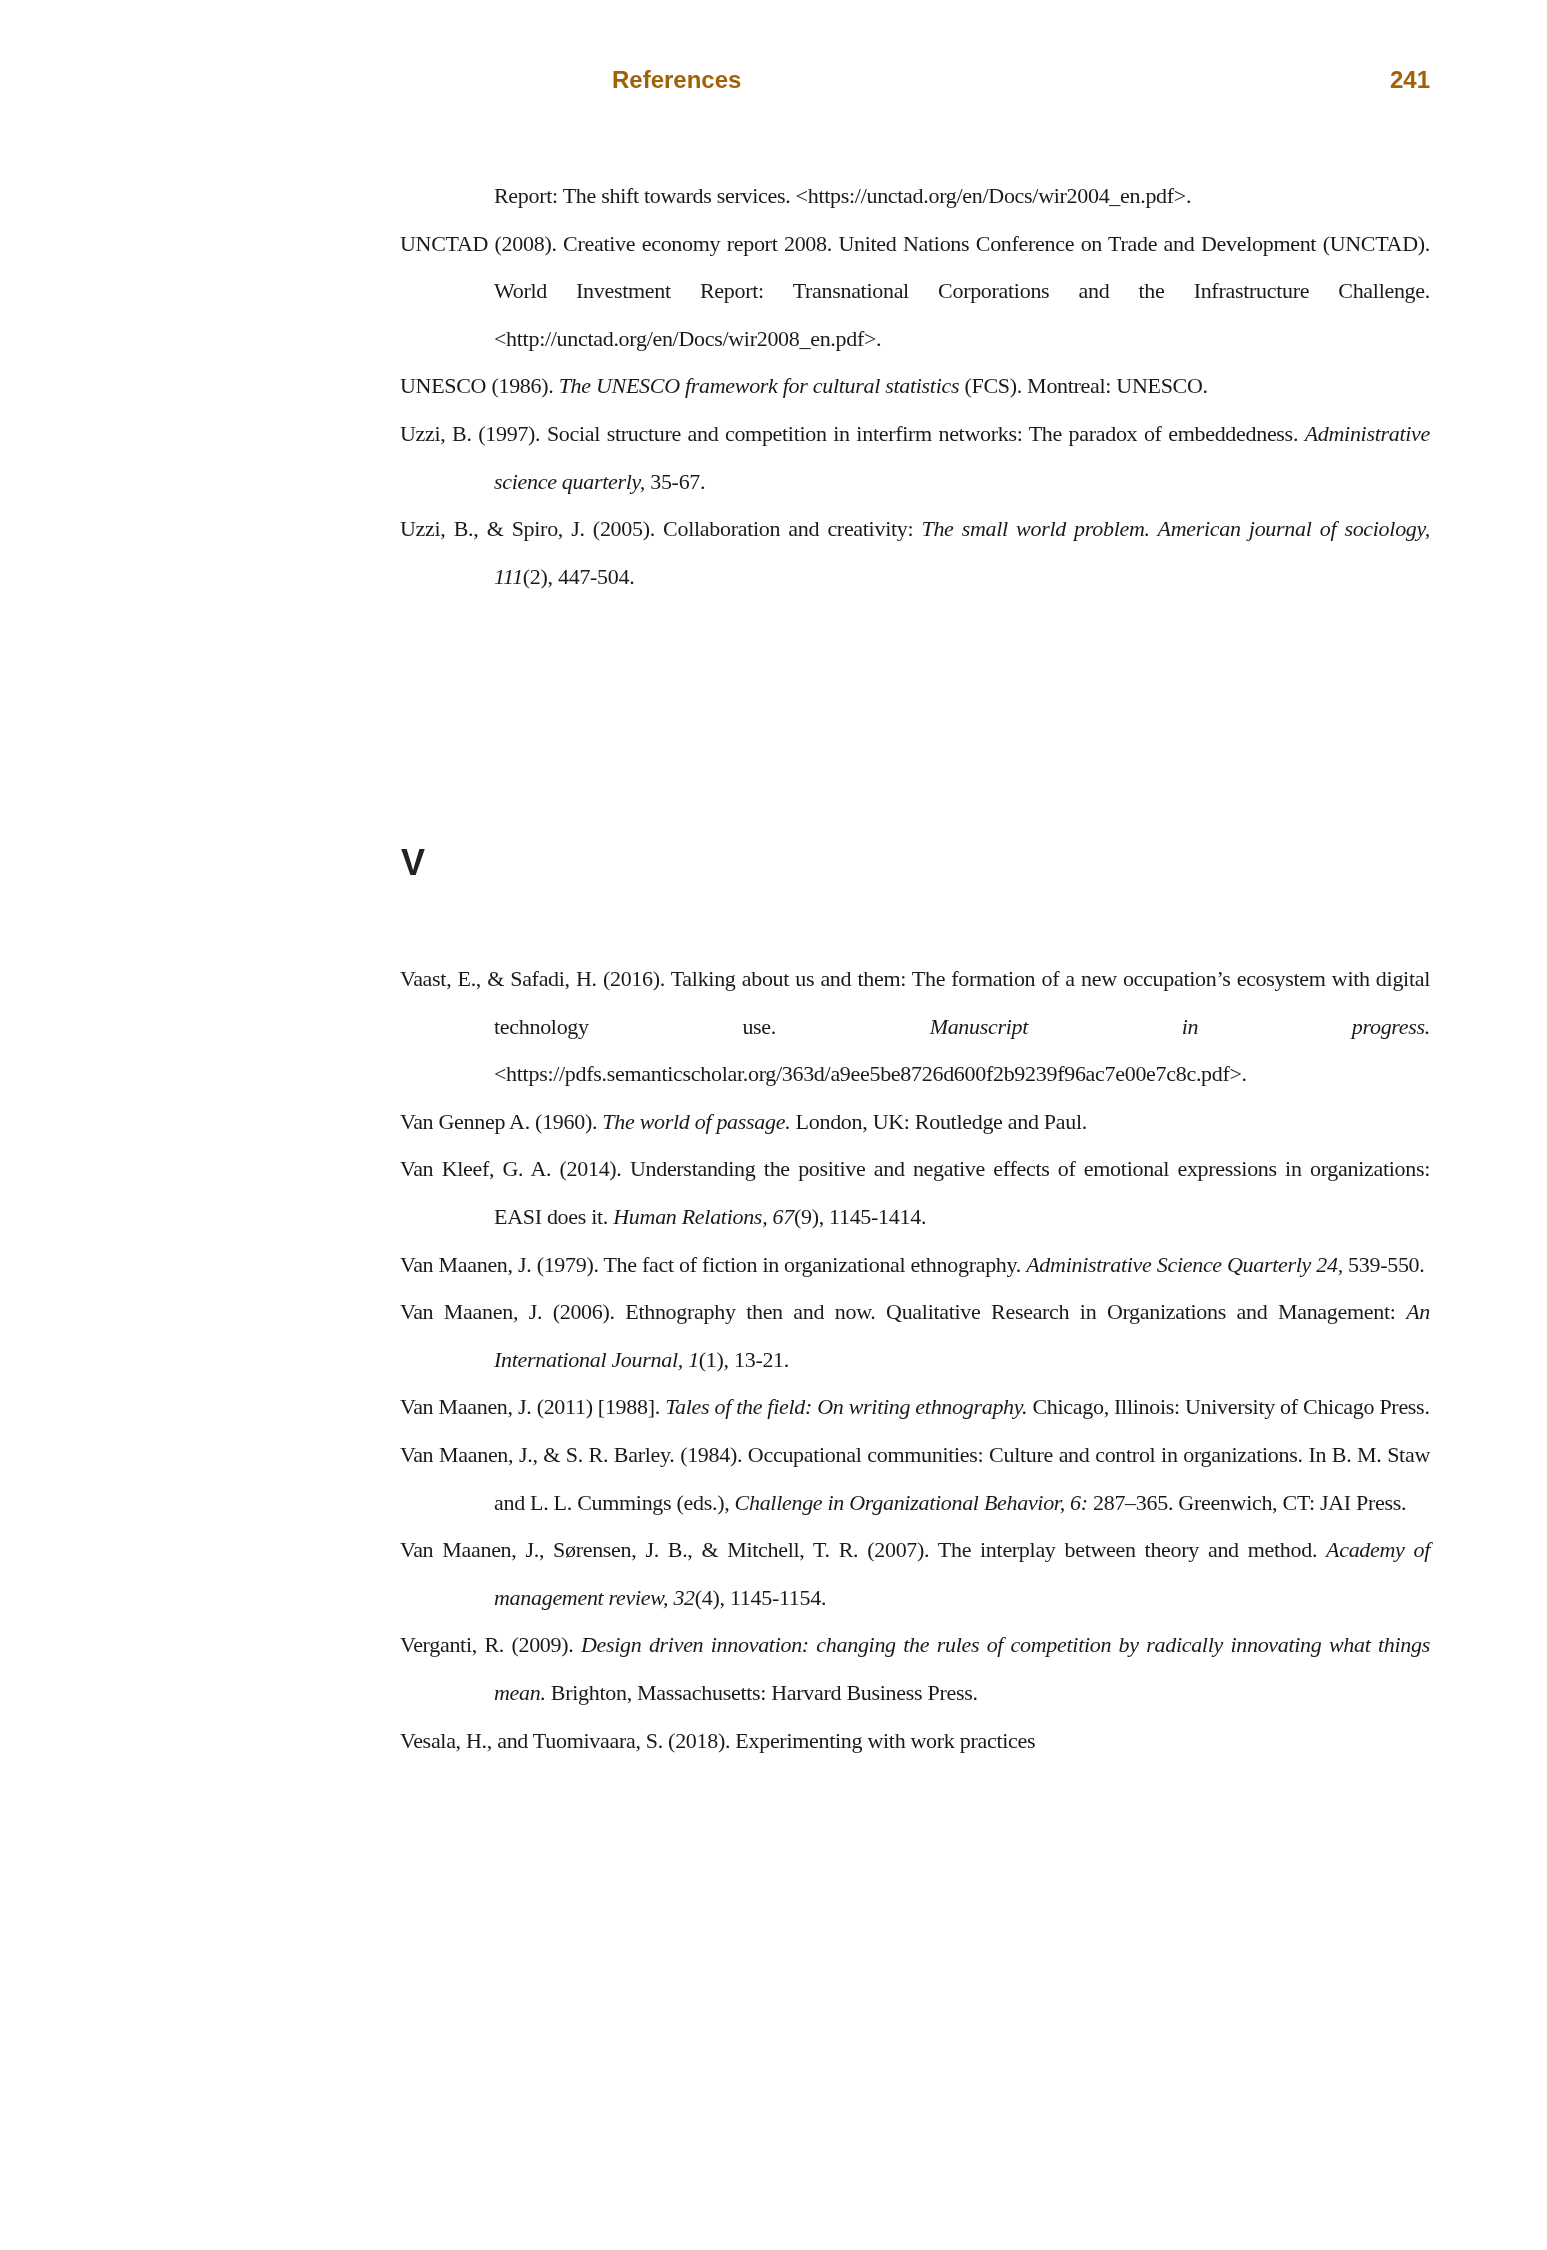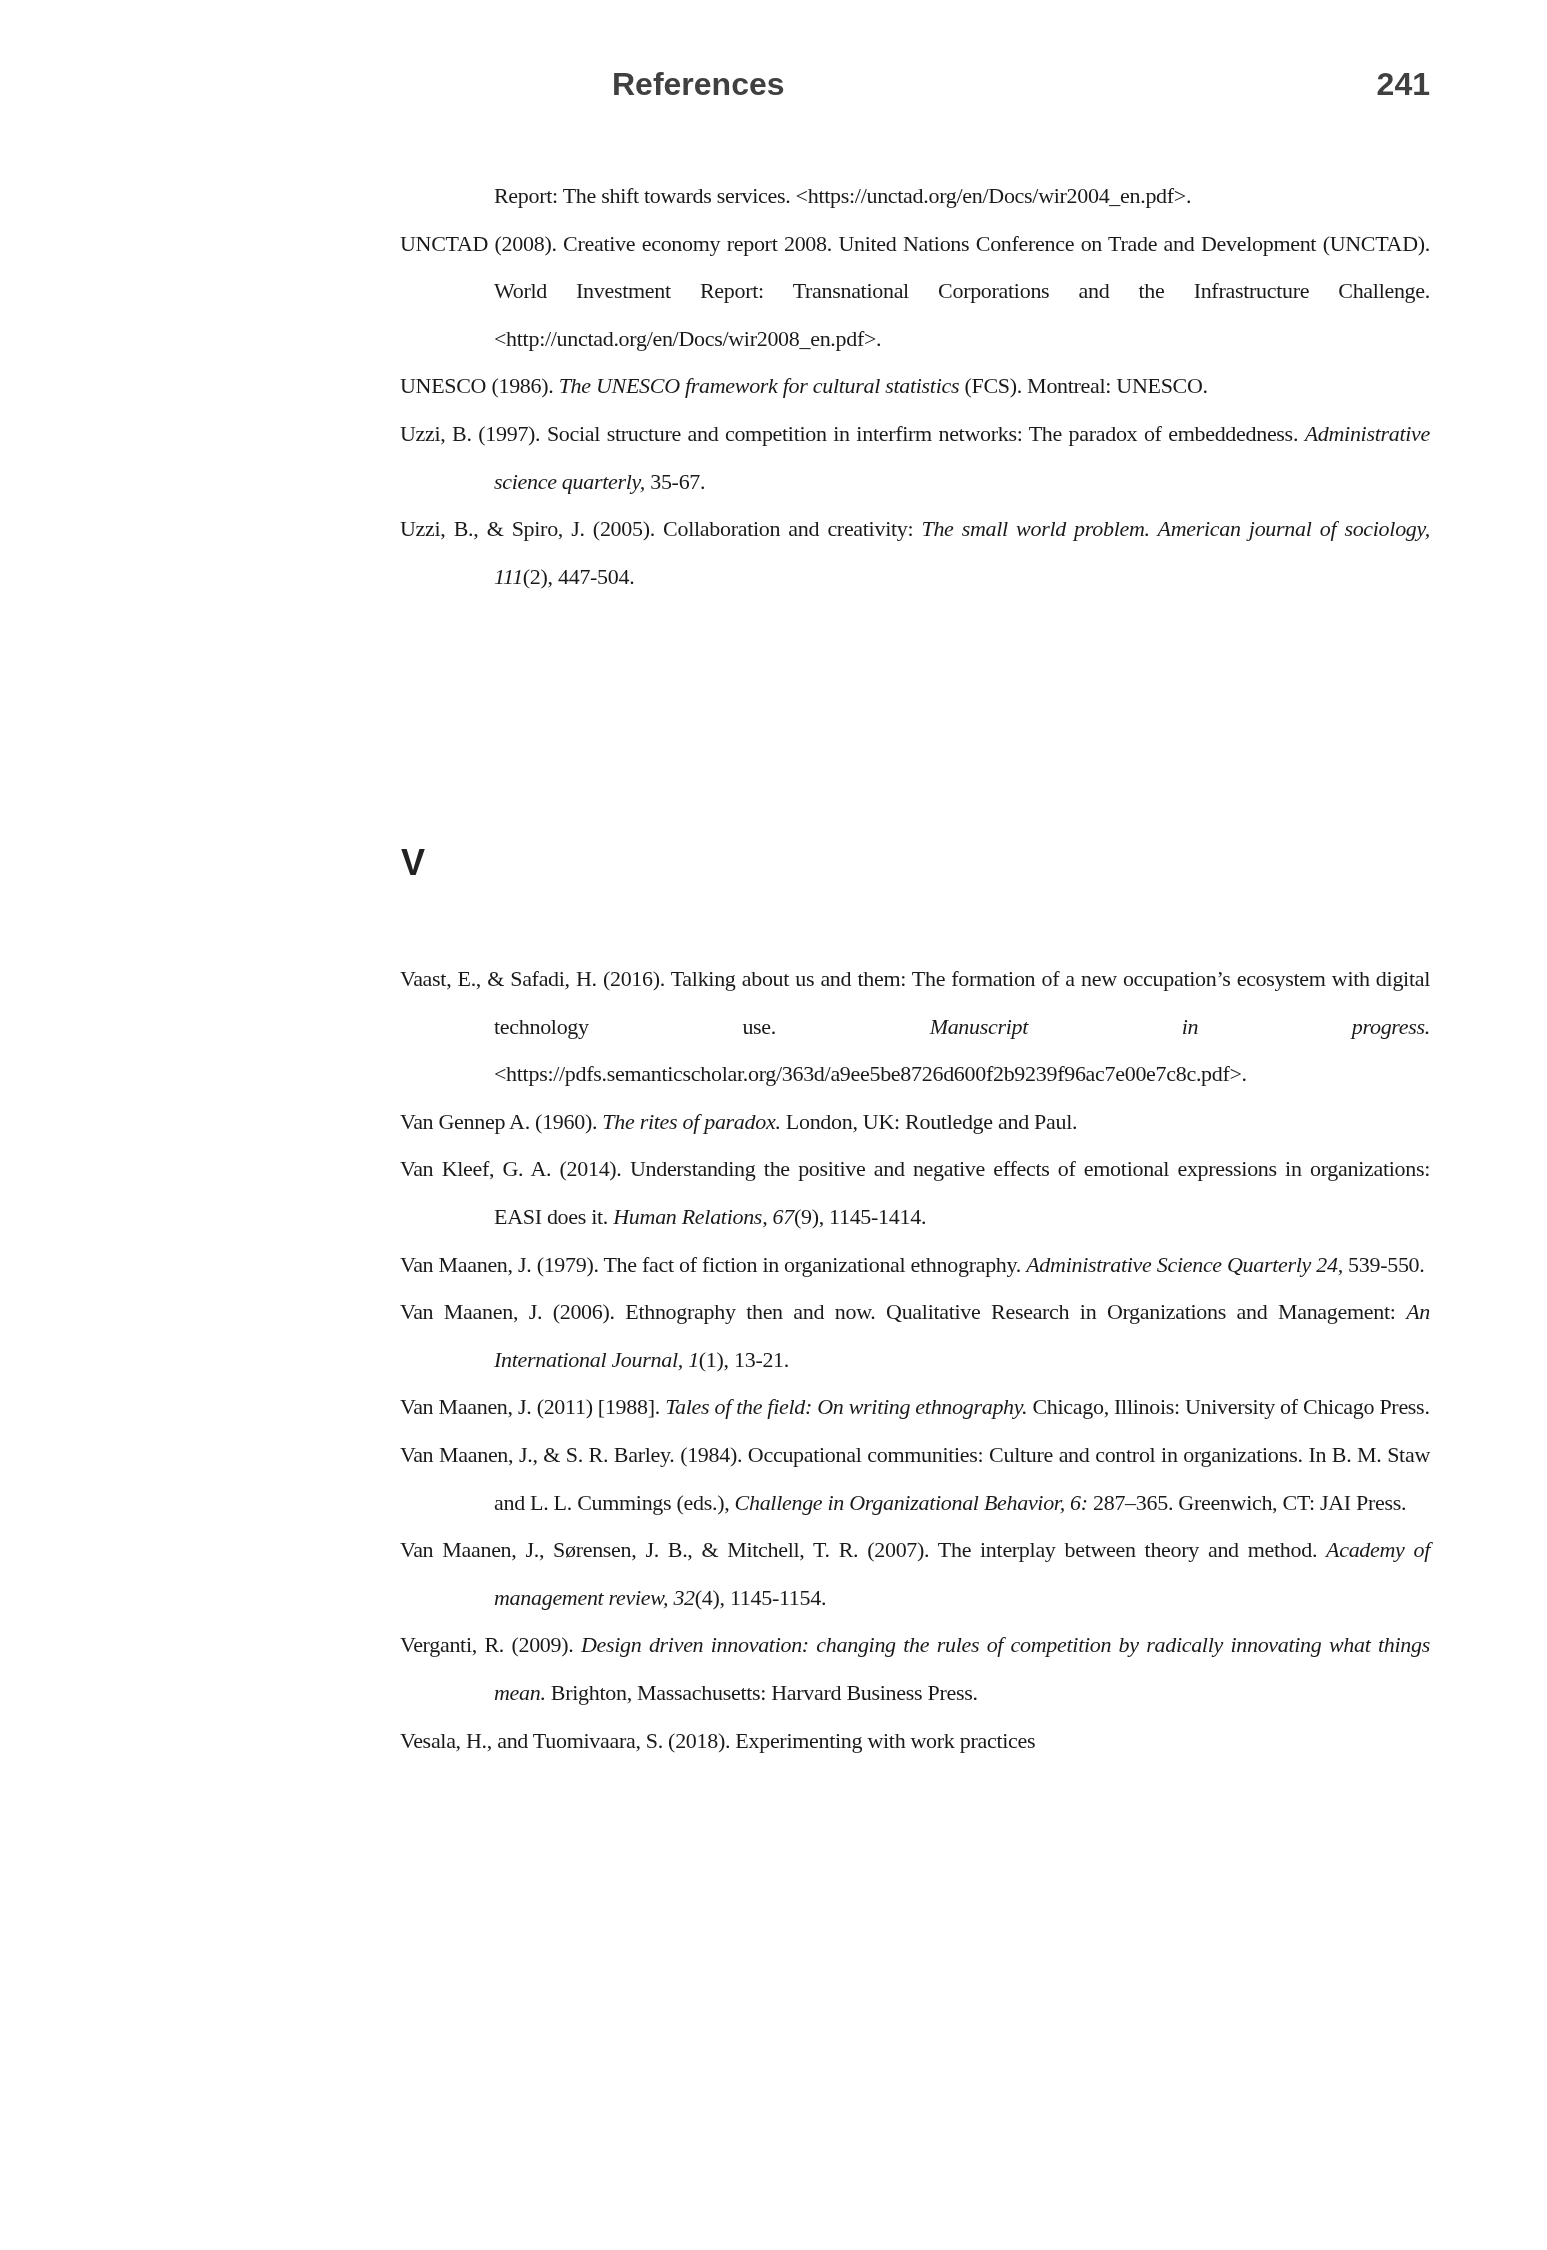--- a/index.html
+++ b/index.html
@@ -1,20 +1,20 @@
 <!DOCTYPE html>
 <html><head>
 <meta charset="utf-8">
 <style>
   html, body { margin: 0; padding: 0; background: #ffffff; }
   body { width: 1547px; height: 2250px; position: relative; overflow: hidden; color: #1a1a1a; }
   .running-head {
     position: absolute; top: 66px; left: 612px; width: 818px; height: 40px;
-    font-family: "Liberation Sans", sans-serif; font-size: 32px; font-weight: bold;
-    color: #404040;
+    font-family: "Liberation Sans", sans-serif; font-size: 24px; font-weight: bold;
+    color: #a16207;
   }
   .running-head .title { position: absolute; left: 0; top: 0; }
   .running-head .page-num { position: absolute; right: 0; top: 0; margin-left: 14px; }
   .refs {
     position: absolute; left: 400px; width: 1030px;
     font-family: "Liberation Serif", serif; font-size: 22px; line-height: 47.6px;
     letter-spacing: -0.3px;
   }
   .block-a { top: 172px; }
   .block-b { top: 955px; }
@@ -39,21 +39,21 @@
     <div class="entry"><span>UNCTAD (2008). Creative economy report 2008. United Nations Conference on Trade and Development (UNCTAD). World Investment Report: Transnational Corporations and the Infrastructure Challenge. &lt;http://unctad.org/en/Docs/wir2008_en.pdf&gt;.</span></div>
     <div class="entry"><span>UNESCO (1986). </span><i>The UNESCO framework for cultural statistics</i><span> (FCS). Montreal: UNESCO.</span></div>
     <div class="entry"><span>Uzzi, B. (1997). Social structure and competition in interfirm networks: The paradox of embeddedness. </span><i>Administrative science quarterly,</i><span> 35-67.</span></div>
     <div class="entry"><span>Uzzi, B., &amp; Spiro, J. (2005). Collaboration and creativity: </span><i>The small world problem. American journal of sociology, 111</i><span>(2), 447-504.</span></div>
   </div>
 
 <div class="section-letter">V</div>
 
 <div class="refs block-b" id="refs-v">
     <div class="entry"><span>Vaast, E., &amp; Safadi, H. (2016). Talking about us and them: The formation of a new occupation’s ecosystem with digital technology use. </span><i>Manuscript in progress.</i><span> &lt;https://pdfs.semanticscholar.org/363d/a9ee5be8726d600f2b9239f96ac7e00e7c8c.pdf&gt;.</span></div>
-    <div class="entry"><span>Van Gennep A. (1960). </span><i>The rites of paradox.</i><span> London, UK: Routledge and Paul.</span></div>
+    <div class="entry"><span>Van Gennep A. (1960). </span><i>The world of passage.</i><span> London, UK: Routledge and Paul.</span></div>
     <div class="entry"><span>Van Kleef, G. A. (2014). Understanding the positive and negative effects of emotional expressions in organizations: EASI does it. </span><i>Human Relations, 67</i><span>(9), 1145-1414.</span></div>
     <div class="entry"><span>Van Maanen, J. (1979). The fact of fiction in organizational ethnography. </span><i>Administrative Science Quarterly 24,</i><span> 539-550.</span></div>
     <div class="entry"><span>Van Maanen, J. (2006). Ethnography then and now. Qualitative Research in Organizations and Management: </span><i>An International Journal, 1</i><span>(1), 13-21.</span></div>
     <div class="entry"><span>Van Maanen, J. (2011) [1988]. </span><i>Tales of the field: On writing ethnography.</i><span> Chicago, Illinois: University of Chicago Press.</span></div>
     <div class="entry"><span>Van Maanen, J., &amp; S. R. Barley. (1984). Occupational communities: Culture and control in organizations. In B. M. Staw and L. L. Cummings (eds.), </span><i>Challenge in Organizational Behavior, 6:</i><span> 287–365. Greenwich, CT: JAI Press.</span></div>
     <div class="entry"><span>Van Maanen, J., Sørensen, J. B., &amp; Mitchell, T. R. (2007). The interplay between theory and method. </span><i>Academy of management review, 32</i><span>(4), 1145-1154.</span></div>
     <div class="entry"><span>Verganti, R. (2009). </span><i>Design driven innovation: changing the rules of competition by radically innovating what things mean.</i><span> Brighton, Massachusetts: Harvard Business Press.</span></div>
     <div class="entry"><span>Vesala, H., and Tuomivaara, S. (2018). Experimenting with work practices</span></div>
   </div>
 

